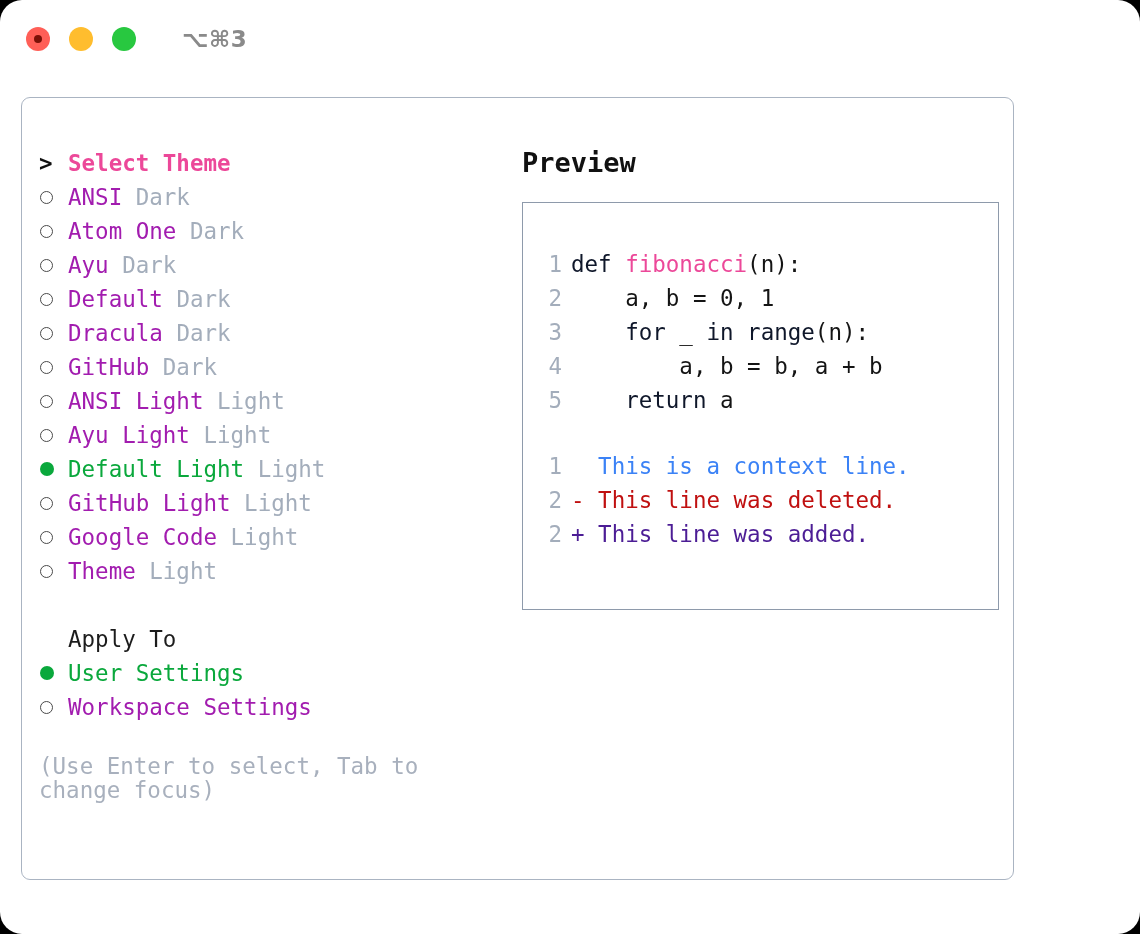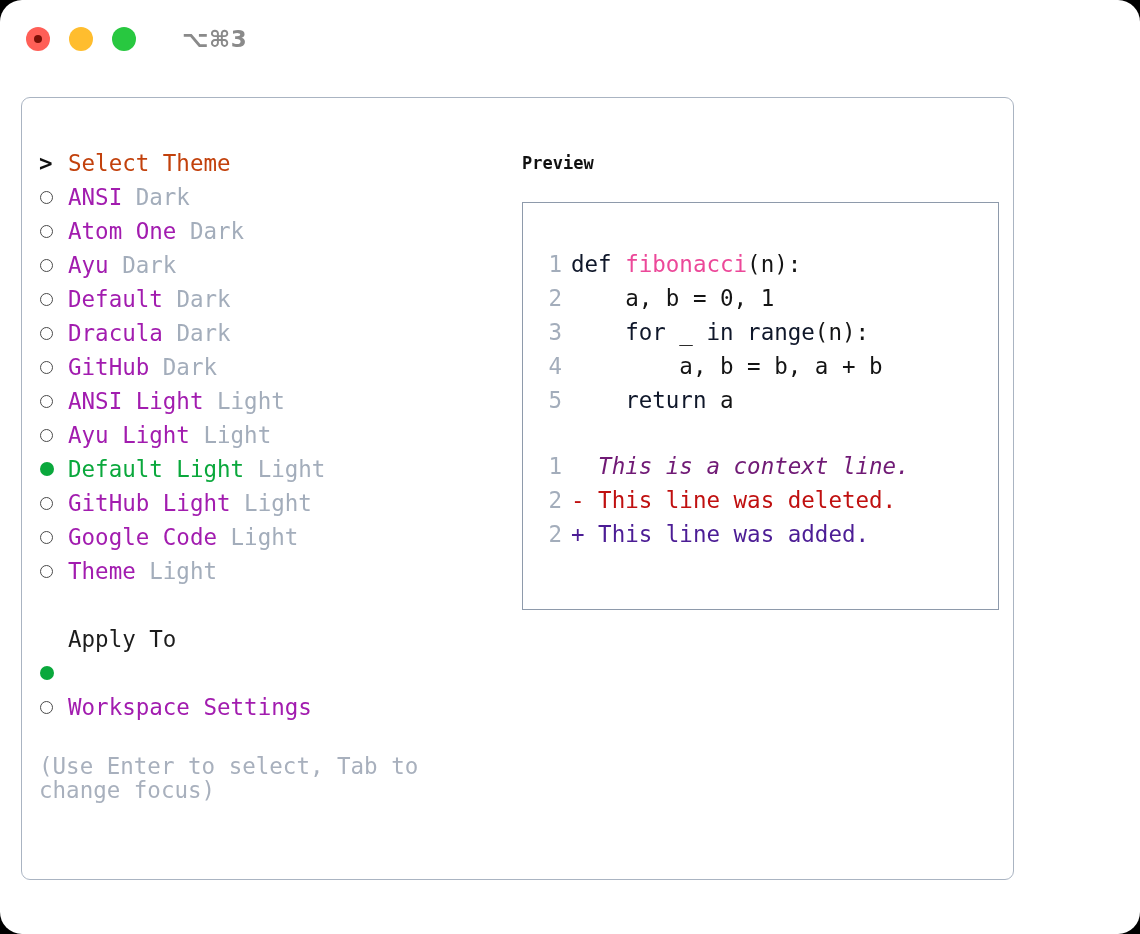--- a/index.html
+++ b/index.html
@@ -86,40 +86,40 @@
     border: 1.7px solid #4a4a4a;
     border-radius: 50%;
     margin-left: 1px;
   }
   .dot {
     width: 14px; height: 14px;
     border-radius: 50%;
     background: #0aa83c;
     margin-left: 1px;
   }
-  .section-title { font-weight: normal; color: #c2410c; }
+  .section-title { font-weight: bold; color: #ec4899; }
   .item-label   { color: #a21caf; }
   .item-label.selected { color: #0aa83c; }
   .item-tag     { color: #a3adbb; }
   .plain-title  { color: #1c1c1c; }
 
   .spacer-row { height: 34px; }
 
   .hint {
     margin-top: 30px;
     font-size: 22.5px;
     line-height: 24px;
     color: #a8b0bd;
     width: 420px;
   }
 
   
   .col-right { margin-left: 15px; }
   .preview-title {
-    font-size: 17px;
+    font-size: 27px;
     font-weight: bold;
     color: #111;
     line-height: 34px;
     margin-bottom: 22px;
   }
   .preview-box {
     width: 477px; height: 408px;
     border: 1.8px solid #8e9aab;
     background: #ffffff;
     padding: 44px 0 0 14px;
@@ -135,21 +135,21 @@
   .lineno {
     width: 34px; flex: none;
     text-align: right;
     color: #a3adbb;
     padding-right: 9px;
   }
   .code-blank { height: 32px; }
   .kw    { color: #0f172a; }
   .fn    { color: #ec4899; }
   .txt   { color: #141414; }
-  .ctx   { color: #701a75; font-style: italic; }
+  .ctx   { color: #3b82f6; }
   .del   { color: #c01010; }
   .add   { color: #4c1d95; text-align: center; }
 </style>
 </head>
 <body>
 
 <div class="screen">
 
   <div class="titlebar">
     <div class="lights">
@@ -190,21 +190,21 @@
           </div>
 
         <div class="spacer-row"></div>
 
         <div class="row">
           <span class="marker"></span>
           <span class="plain-title">Apply To</span>
         </div>
 
         <div id="apply-items">
-            <div class="row"><span class="marker"><span class="dot"></span></span></div>
+            <div class="row"><span class="marker"><span class="dot"></span></span><span class="item-label selected">User Settings</span></div>
             <div class="row"><span class="marker"><span class="ring"></span></span><span class="item-label">Workspace Settings</span></div>
           </div>
 
         <div class="hint">(Use Enter to select, Tab to change focus)</div>
       </div>
 
       <div class="col-right">
         <div class="preview-title">Preview</div>
 
         <div class="preview-box">

